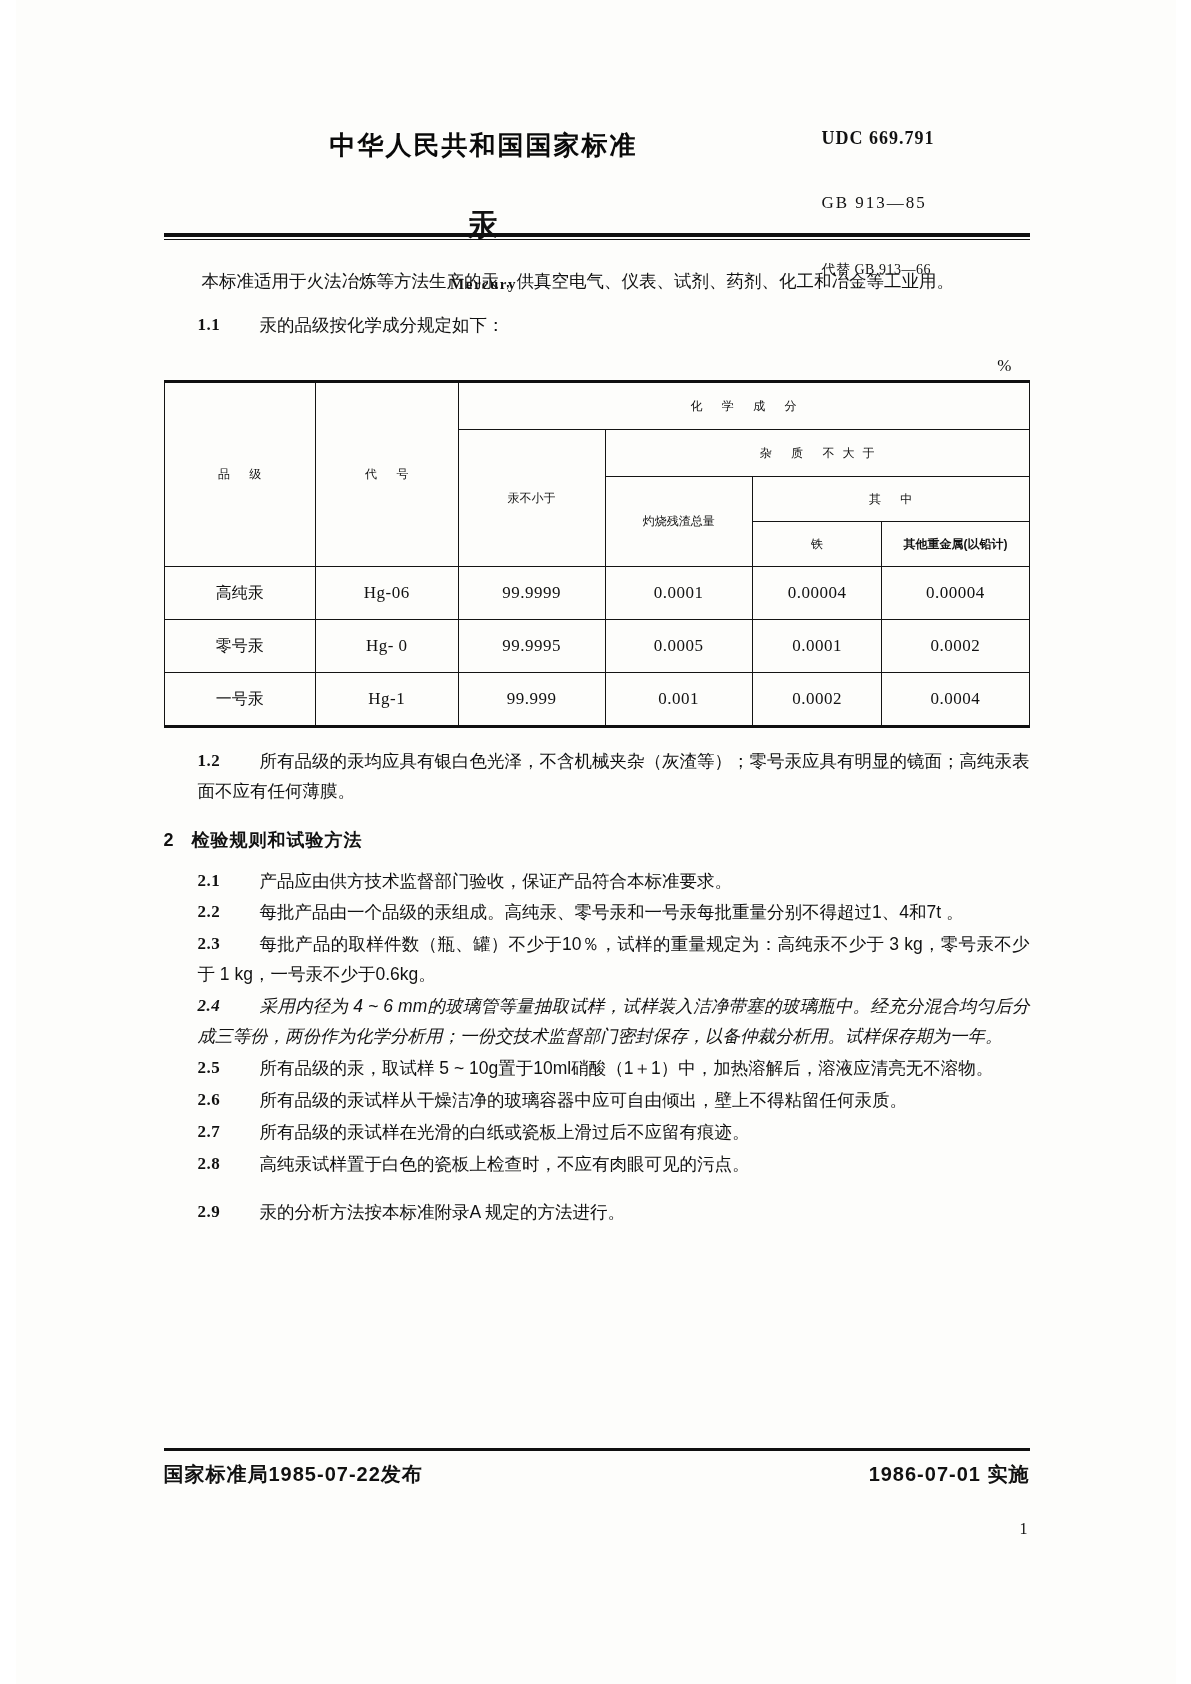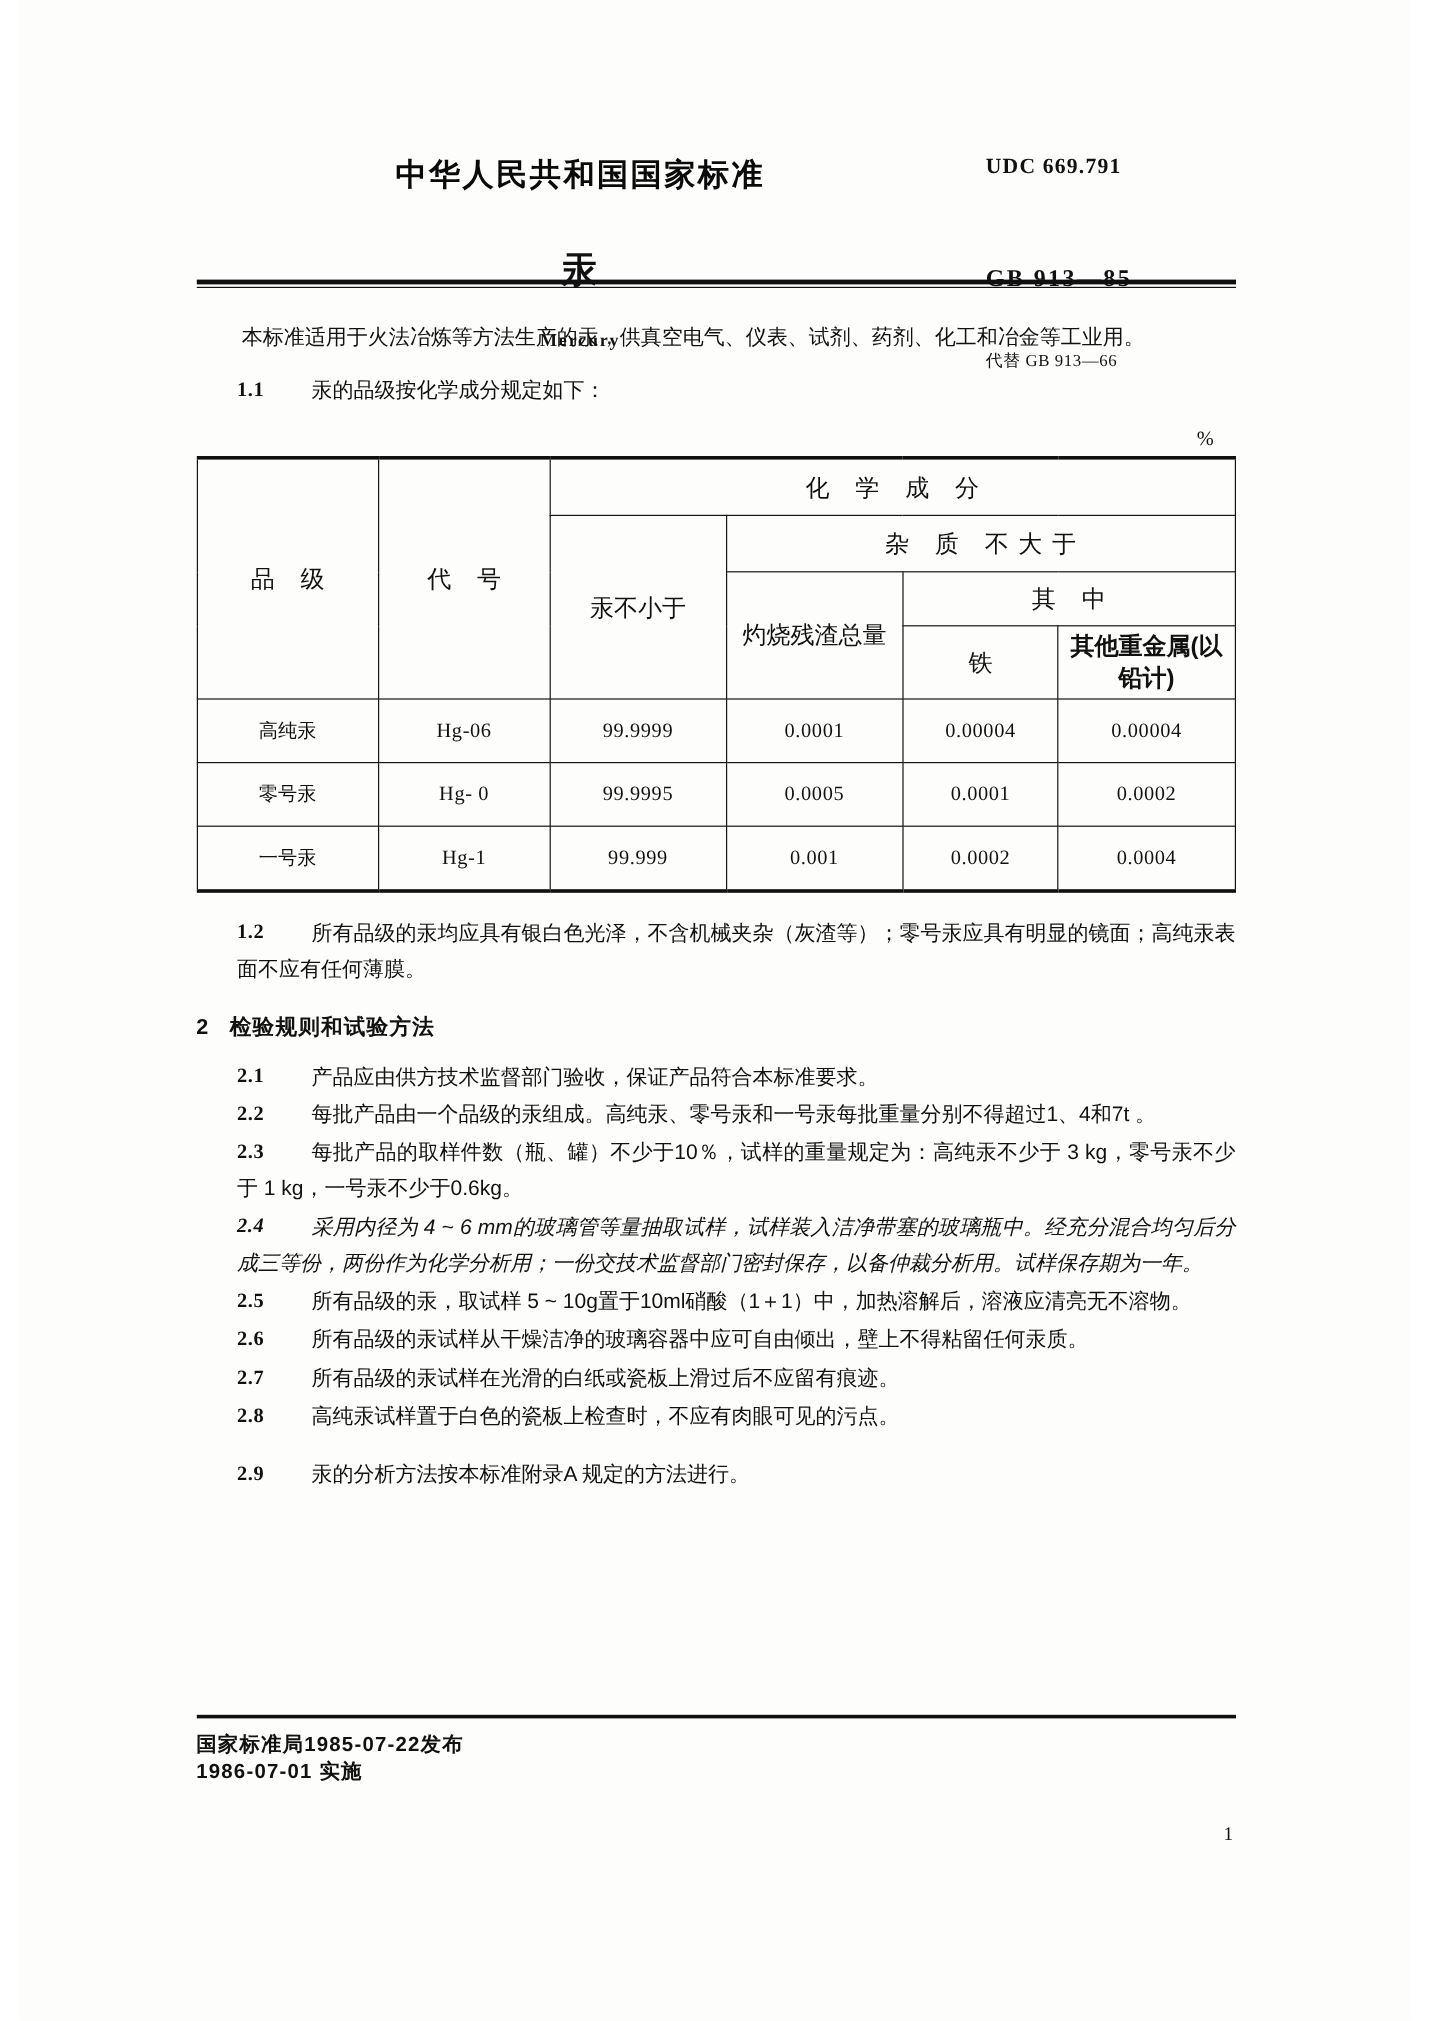--- a/index.html
+++ b/index.html
@@ -70,24 +70,24 @@
   }
   .udc {
     font-family: "Liberation Serif", serif;
     font-weight: bold;
     font-size: 18px;
     letter-spacing: 1px;
     padding-left: 22px;
   }
   .gbno {
     font-family: "Liberation Serif", serif;
-    font-weight: bold;
-    font-size: 20px;
+    font-weight: normal;
+    font-size: 17px;
     letter-spacing: 2px;
-    margin-top: 72px;
+    margin-top: 44px;
     padding-left: 22px;
   }
   .replaces {
     font-family: "Liberation Serif", serif;
     font-size: 14px;
     margin-top: 48px;
     padding-left: 22px;
     letter-spacing: 0.5px;
   }
 
@@ -157,21 +157,21 @@
     border-collapse: collapse;
     margin-top: 4px;
     font-family: "Liberation Sans", sans-serif;
     table-layout: fixed;
   }
   table.spec th, table.spec td {
     border: 1px solid #141414;
     text-align: center;
     vertical-align: middle;
     font-weight: normal;
-    font-size: 20px;
+    font-size: 12px;
     padding: 3px 2px;
   }
   table.spec th.sp {
     letter-spacing: 8px;
     text-indent: 8px;
   }
   table.spec tr.firstrow th {
     border-top: 3px solid #101010;
   }
   table.spec tr.lastrow td {
@@ -202,23 +202,22 @@
   .foot-rule {
     border-top: 3px solid #101010;
   }
   .foot-row {
     display: flex;
     justify-content: space-between;
     align-items: baseline;
     margin-top: 10px;
     font-family: "Liberation Sans", sans-serif;
     font-weight: bold;
-    font-size: 17px;
+    font-size: 20px;
     letter-spacing: 1px;
-    flex-direction: column;
   }
   .page-num {
     position: absolute;
     right: 2px;
     bottom: 146px;
     font-family: "Liberation Serif", serif;
     font-size: 16px;
   }
 </style>
 </head>

